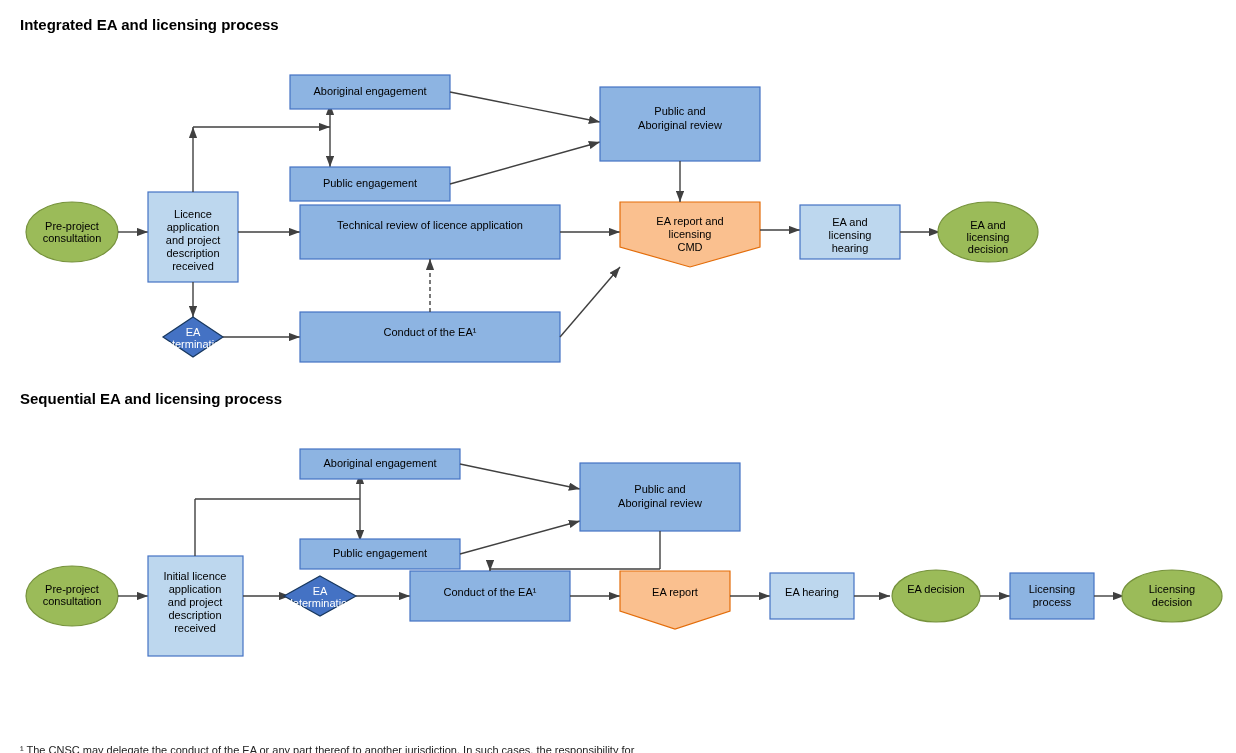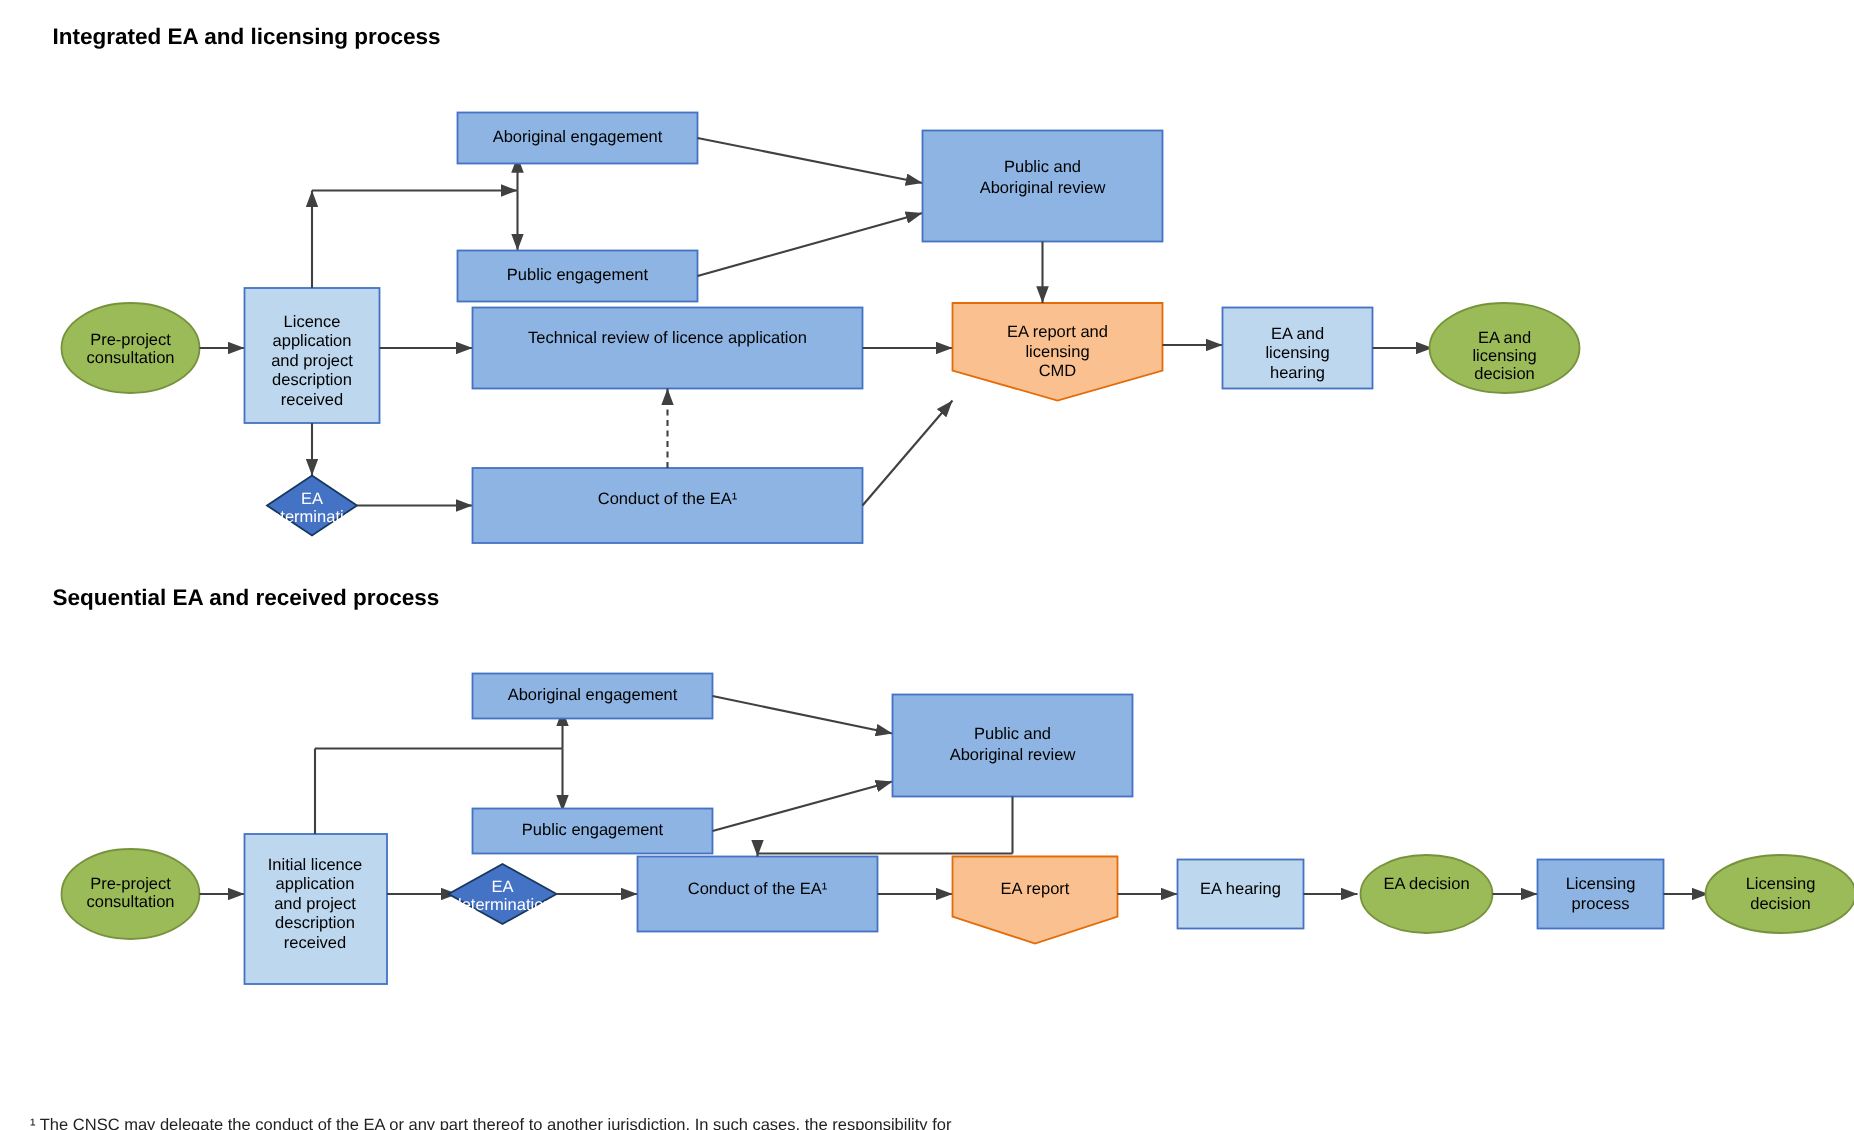--- a/index.html
+++ b/index.html
@@ -12,21 +12,20 @@
       padding: 16px 20px;
     }
     .diagram-title {
       font-size: 15px;
       font-weight: bold;
       margin-bottom: 14px;
     }
     .diagram-section {
       position: relative;
       margin-bottom: 30px;
-      margin-left: 15px;
     }
 
     
     svg {
       overflow: visible;
     }
 
     
     .node-rect {
       fill: #8db4e2;
@@ -170,21 +169,21 @@
     <text x="410" y="286" class="node-text">Conduct of the EA¹</text>
 
     <line x1="410" y1="265" x2="410" y2="212" class="arrow-dashed"></line>
 
     <line x1="540" y1="290" x2="600" y2="220" class="arrow"></line>
 
   </svg>
 </div>
 
 <div class="diagram-section">
-  <div class="diagram-title">Sequential EA and received process</div>
+  <div class="diagram-title">Sequential EA and licensing process</div>
 
   <svg width="1196" height="290">
     <defs>
       <marker id="arrowhead2" markerWidth="8" markerHeight="6" refX="8" refY="3" orient="auto">
         <polygon points="0 0, 8 3, 0 6" fill="#404040"></polygon>
       </marker>
     </defs>
 
     <ellipse cx="52" cy="175" rx="46" ry="30" class="node-green"></ellipse>
     <text x="52" y="169" class="node-text" font-size="10">Pre-project</text>

